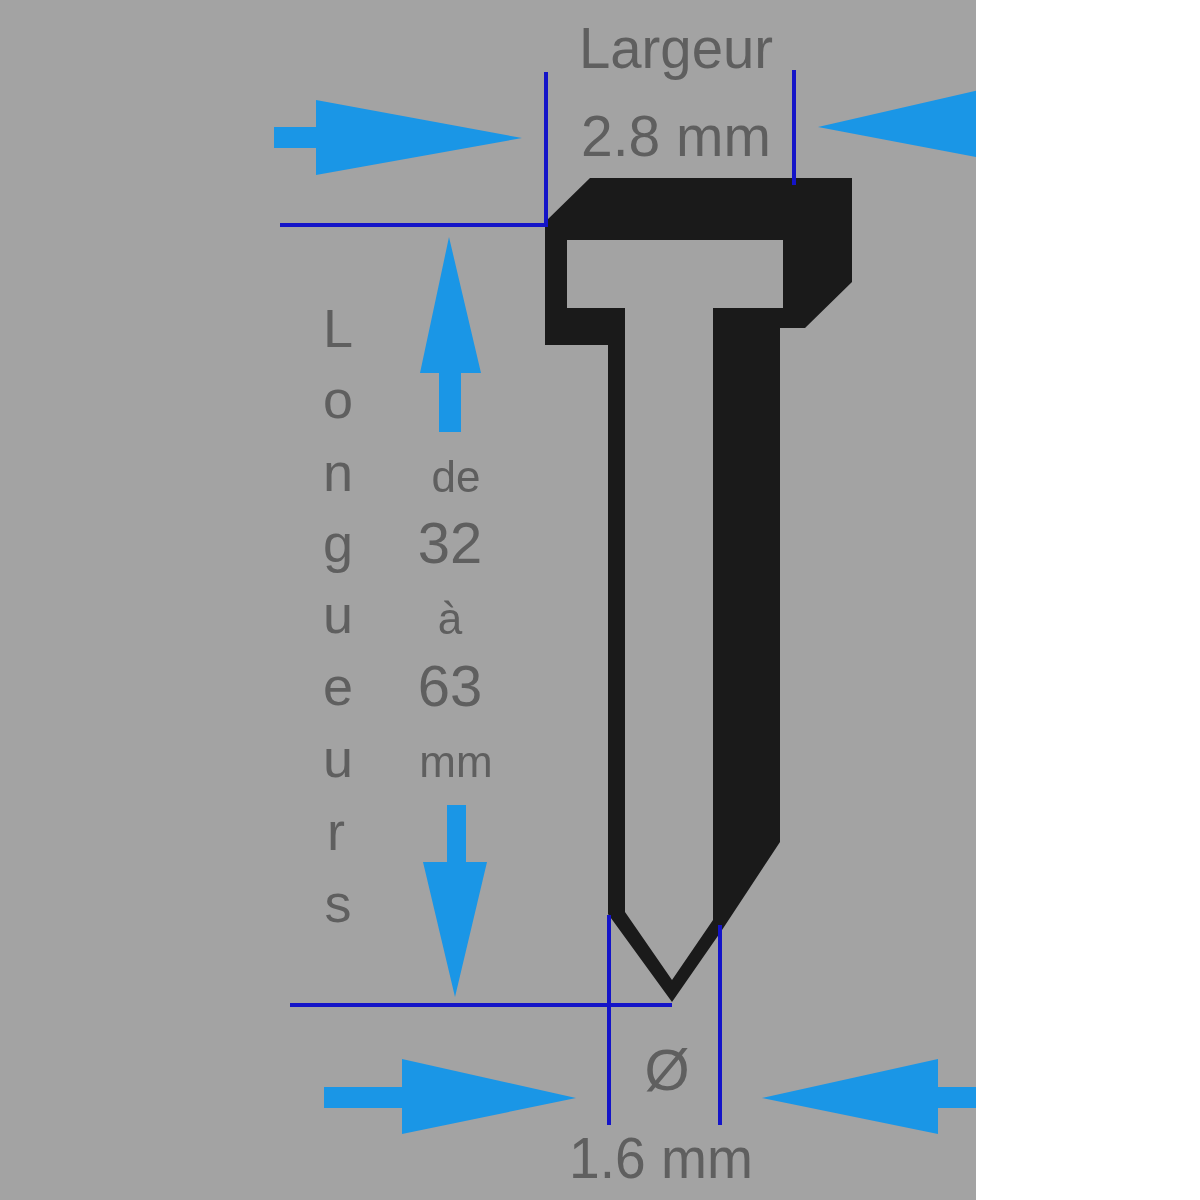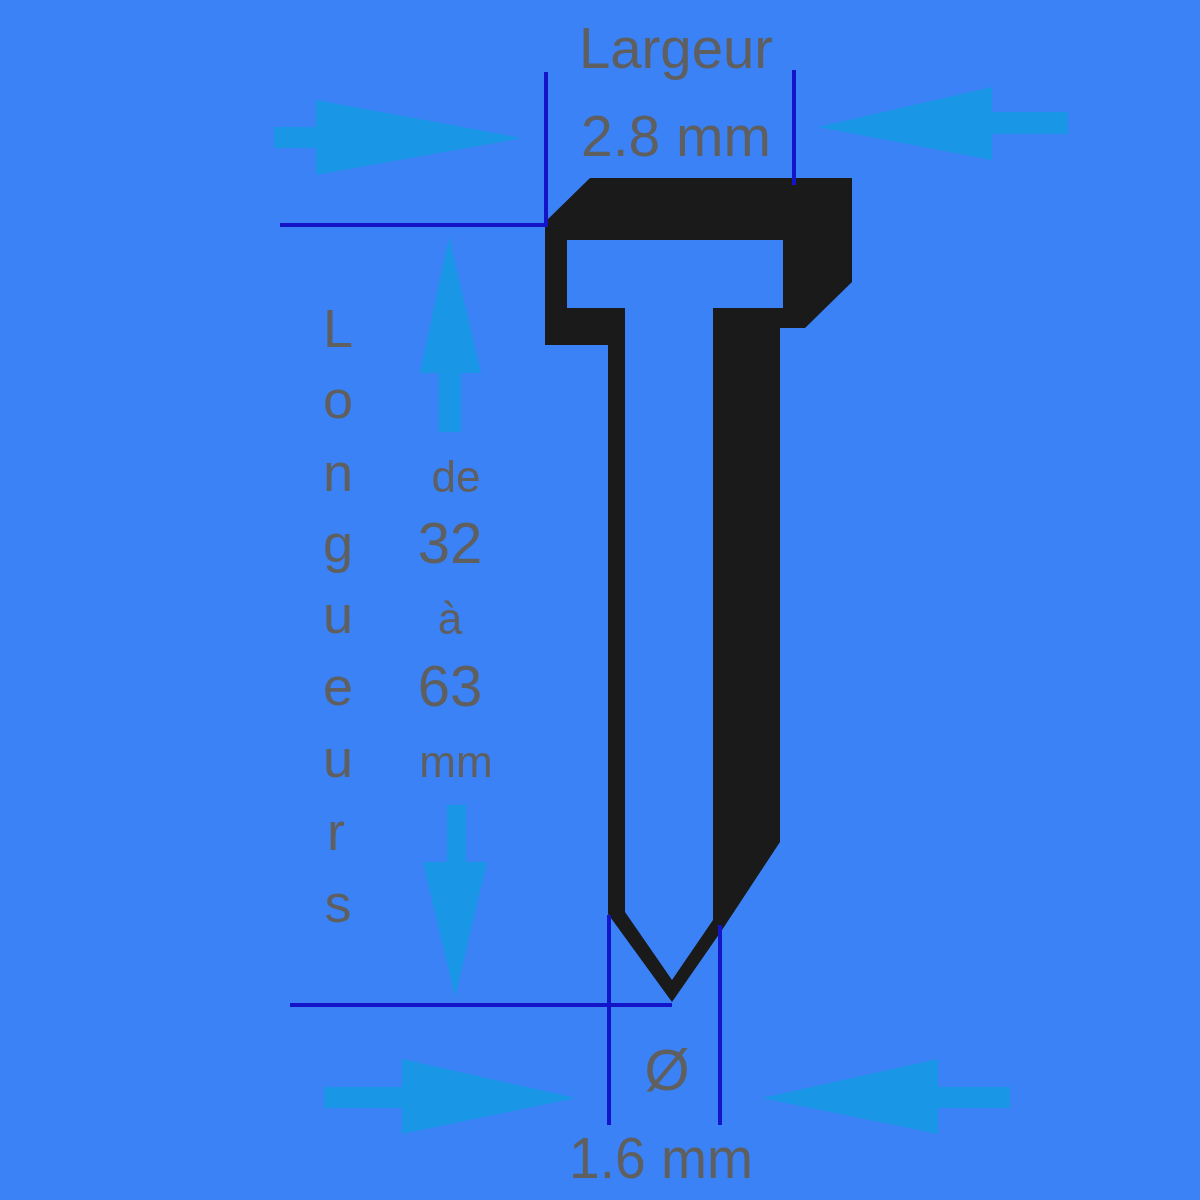--- a/index.html
+++ b/index.html
@@ -1,16 +1,16 @@
 <!DOCTYPE html>
 <html><head>
   <meta charset="utf-8">
   <style>
     html, body { margin: 0; padding: 0; background: #ffffff; }
-    .canvas { position: relative; width: 1200px; height: 1200px; background: #3b82f6; overflow: hidden; }
+    .canvas { position: relative; width: 976px; height: 1200px; background: #a3a3a3; overflow: hidden; }
     svg { position: absolute; left: 0; top: 0; }
     .lbl { font-family: "Liberation Sans", sans-serif; fill: #5f5f5f; }
   </style>
 </head>
 <body>
 
 <div class="canvas">
   <svg width="1200" height="1200" viewBox="0 0 1200 1200">
 
     <g>

